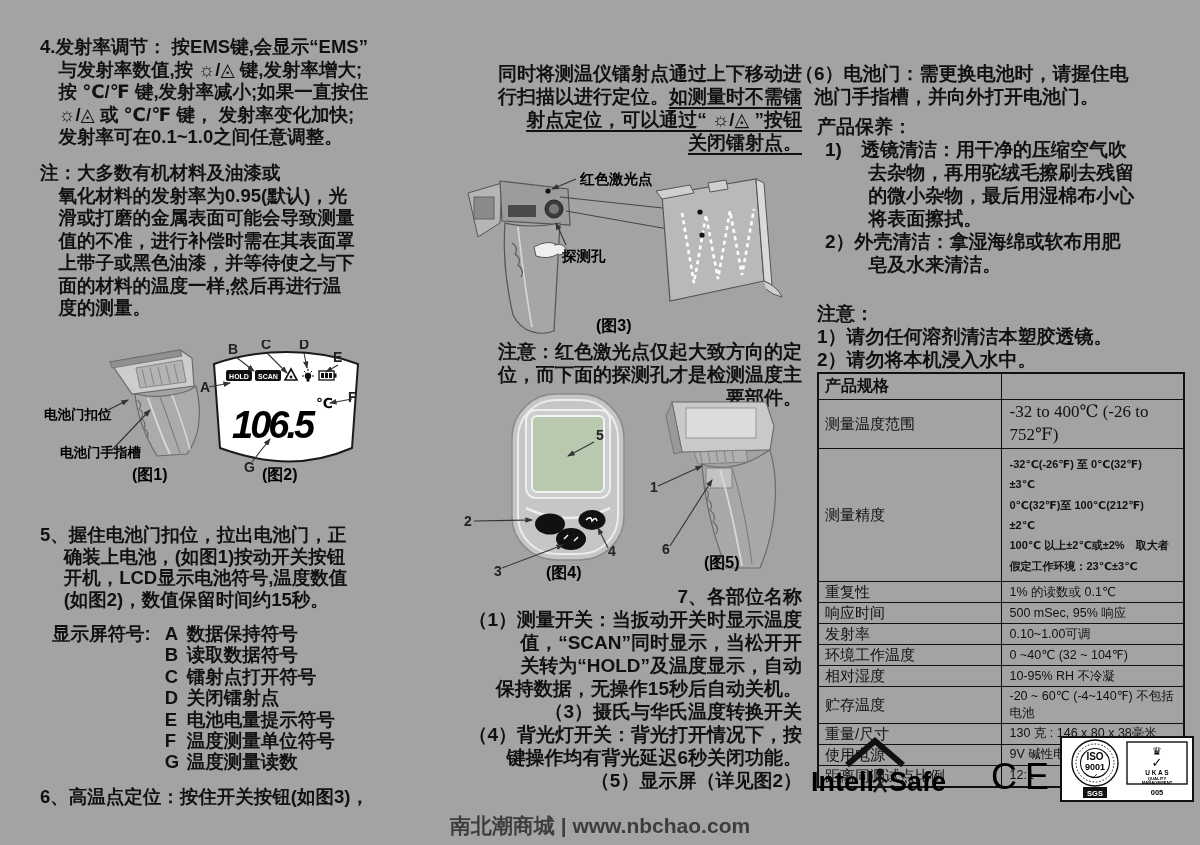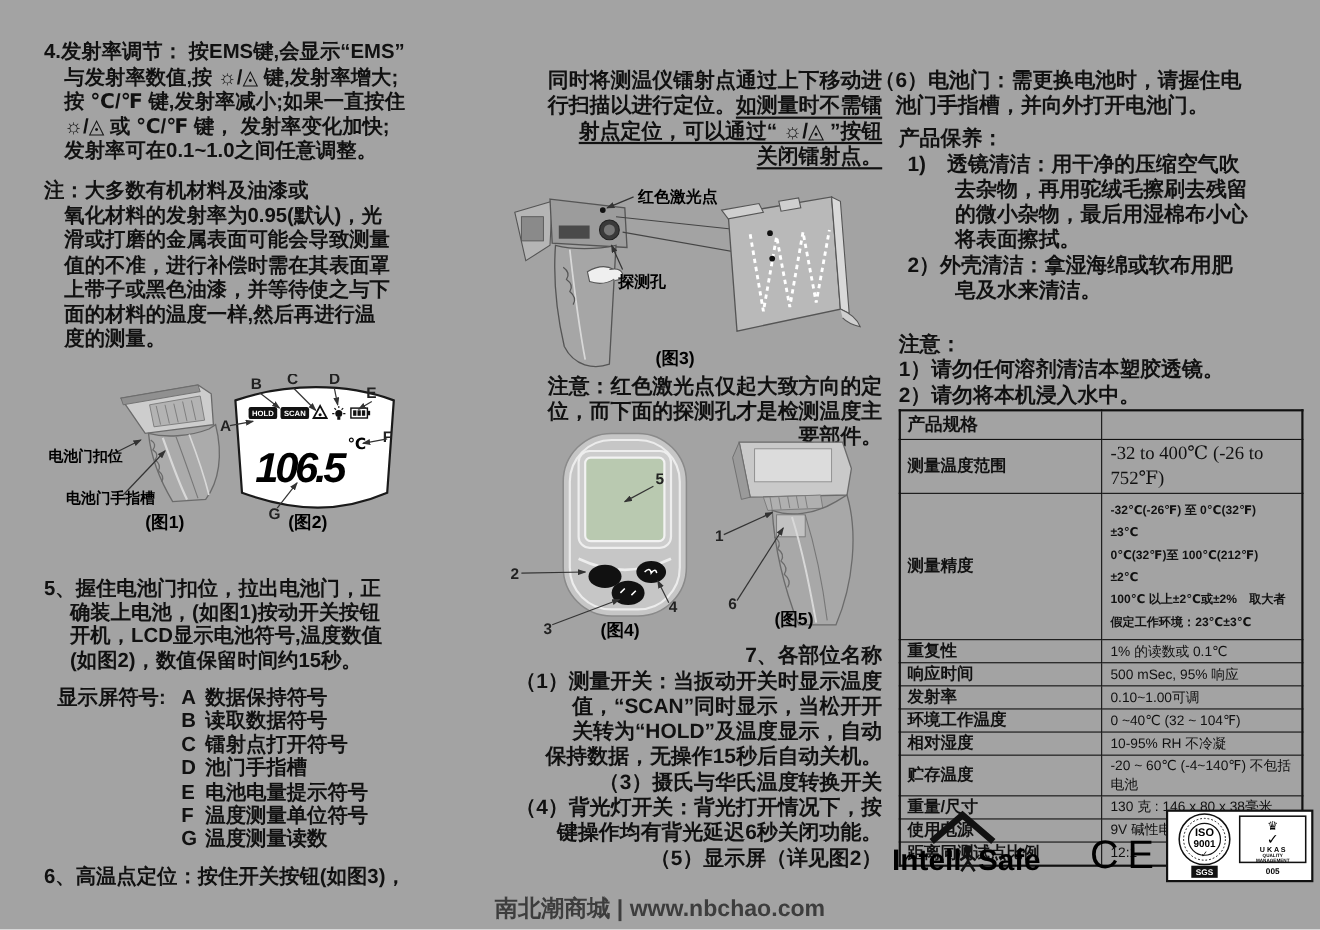--- a/index.html
+++ b/index.html
@@ -22,21 +22,21 @@
   .sym-key{display:inline-block;width:22px;}
   .s7-item{white-space:pre-wrap;}
   svg text{font-family:"Liberation Sans","DejaVu Sans",sans-serif;}
   .fig-caption{font-size:16px;font-weight:600;}
   .callout{font-size:14px;font-weight:600;fill:#222;}
   .cline{stroke:#333;stroke-width:1.1;fill:none;}
   
   .spec{border-collapse:collapse;width:368px;border:2px solid #111;table-layout:fixed;}
   .spec th,.spec td{border:1px solid #111;vertical-align:middle;}
   .spec th{width:132px;font-size:16px;text-align:left;padding:2px 6px;}
-  .spec td.spec-label{width:132px;font-size:15px;font-weight:700;padding:1px 6px;line-height:1.2;}
+  .spec td.spec-label{width:132px;font-size:15px;font-weight:400;padding:1px 6px;line-height:1.2;}
   .spec td.spec-val{font-size:12.5px;padding:1px 8px;white-space:pre-line;line-height:1.35;font-weight:500;}
   .spec tbody tr:nth-child(1) .spec-val{font-family:"Liberation Serif","DejaVu Serif",serif;font-size:17px;}
   .spec tbody tr:nth-child(2) .spec-val{font-size:11px;line-height:1.85;padding:5px 8px;font-weight:600;}
   .spec tbody tr:nth-child(12) td{padding-top:10px;padding-bottom:10px;}
   .spec tbody tr:nth-child(12) .spec-label{font-size:13.5px;}
   #footer{position:absolute;left:0;right:0;top:812px;text-align:center;font-size:21px;
           color:#3d3d3d;font-weight:600;}
 </style>
 </head>
 <body>
@@ -141,21 +141,21 @@
       <div class="para" style="font-size:18.5px;line-height:21.5px;">5、握住电池门扣位，拉出电池门，正
 　 确装上电池，(如图1)按动开关按钮
 　 开机，LCD显示电池符号,温度数值
 　 (如图2)，数值保留时间约15秒。</div>
       <div class="sym-block">
         <span class="sym-label">显示屏符号:</span>
         <ul class="sym-list">
             <li><span class="sym-key">A</span><span>数据保持符号</span></li>
             <li><span class="sym-key">B</span><span>读取数据符号</span></li>
             <li><span class="sym-key">C</span><span>镭射点打开符号</span></li>
-            <li><span class="sym-key">D</span><span>池门手指槽</span></li>
+            <li><span class="sym-key">D</span><span>关闭镭射点</span></li>
             <li><span class="sym-key">E</span><span>电池电量提示符号</span></li>
             <li><span class="sym-key">F</span><span>温度测量单位符号</span></li>
             <li><span class="sym-key">G</span><span>温度测量读数</span></li>
           </ul>
       </div>
     </div>
 
     <div class="blk para" style="top:786px;width:402px;">6、高温点定位：按住开关按钮(如图3)，</div>
   </div>
 

